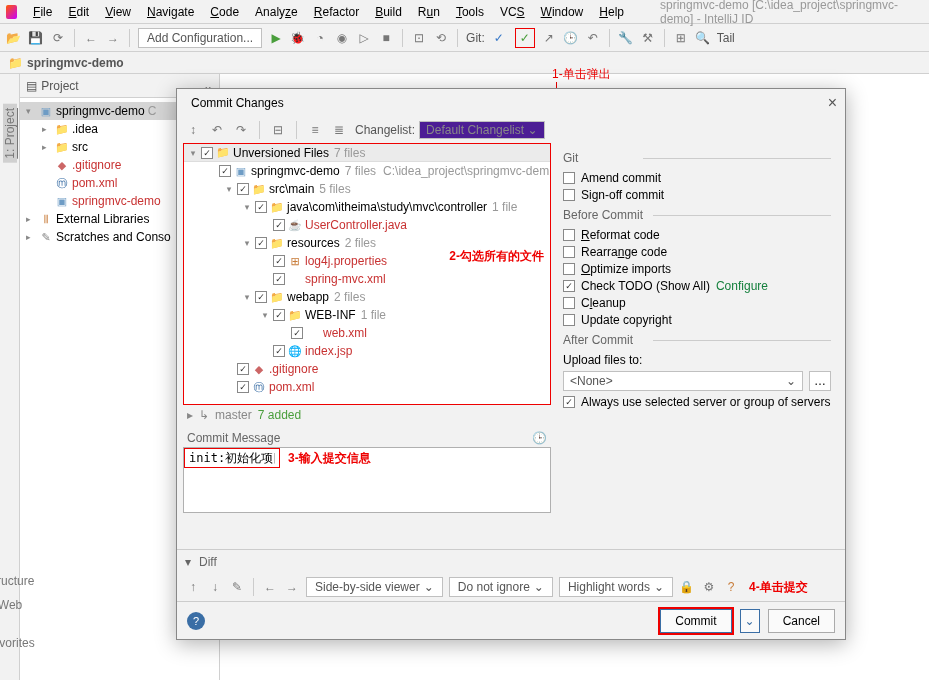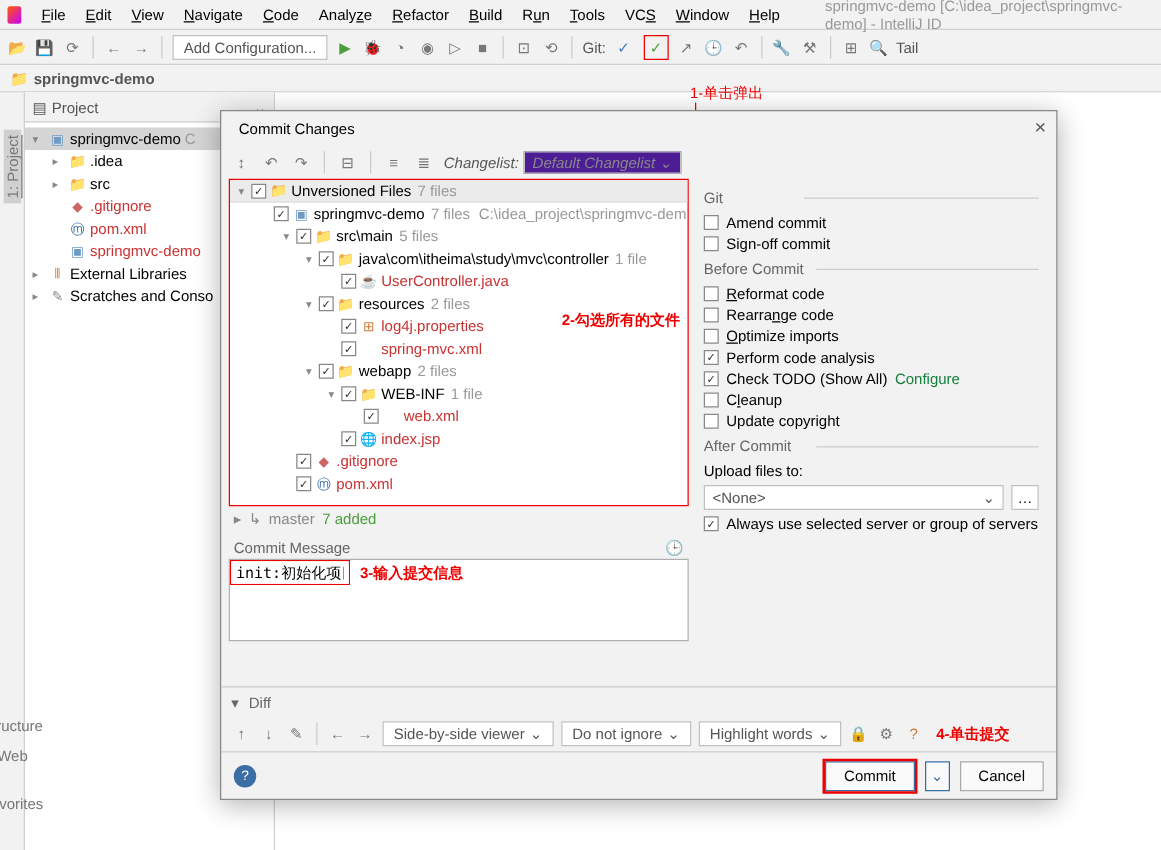--- a/index.html
+++ b/index.html
@@ -29,21 +29,21 @@
 .tree-ico { width: 14px; height: 14px; display: inline-flex; align-items: center; justify-content: center; font-size: 11px; }
 .red-text { color: #c83232; }
 .editor-bg { flex: 1; background: #fff; }
 .left-vert-labels { position: absolute; left: 0; bottom: 30px; width: 20px; display: flex; flex-direction: column; align-items: center; color: #777; }
 
 
 .dialog { position: absolute; left: 176px; top: 88px; width: 670px; height: 552px; background: #f2f2f2; border: 1px solid #888; box-shadow: 0 4px 20px rgba(0,0,0,0.3); display: flex; flex-direction: column; }
 .dlg-title { height: 28px; display: flex; align-items: center; padding: 0 8px; gap: 6px; }
 .dlg-title .close { margin-left: auto; font-size: 16px; color: #555; }
 .dlg-toolbar { height: 26px; display: flex; align-items: center; padding: 0 8px; gap: 8px; color: #777; }
-.dlg-toolbar .kv { display: flex; align-items: center; gap: 4px; color: #555; font-style: italic; }
+.dlg-toolbar .kv { display: flex; align-items: center; gap: 4px; color: #555; }
 .dlg-toolbar .sel { border: 1px solid #c0c0c0; background: #4c1d95; padding: 1px 6px; color: #888; }
 .dlg-body { display: flex; flex: 1; min-height: 0; }
 .dlg-left { width: 380px; display: flex; flex-direction: column; padding: 0 6px 6px 6px; }
 .dlg-right { flex: 1; padding: 4px 14px 6px 6px; color: #000; }
 .file-tree-wrap { position: relative; border: 1px solid #e00; background: #fff; height: 262px; overflow: hidden; }
 .file-tree { color: #000; }
 .ft-row { display: flex; align-items: center; height: 18px; gap: 3px; white-space: nowrap; }
 .ft-row.hdr { background: #ebebeb; border-bottom: 1px solid #ddd; }
 .ft-arrow { width: 10px; font-size: 9px; color: #888; text-align: center; }
 .ft-check { width: 12px; height: 12px; border: 1px solid #888; background: #fff; display: flex; align-items: center; justify-content: center; font-size: 9px; color: #333; }
@@ -378,24 +378,20 @@
           <div class="rg-row">
               <span class="cb"></span>
               <label>Rearra<u>n</u>ge code</label>
             </div>
           <div class="rg-row">
               <span class="cb"></span>
               <label><u>O</u>ptimize imports</label>
             </div>
           <div class="rg-row">
               <span class="cb chk"></span>
-              <label>Perform code analysis</label>
-            </div>
-          <div class="rg-row">
-              <span class="cb chk"></span>
               <label>Check TODO (Show All)</label> 
               <span class="link">Configure</span>
             </div>
           <div class="rg-row">
               <span class="cb"></span>
               <label>C<u>l</u>eanup</label>
             </div>
           <div class="rg-row">
               <span class="cb"></span>
               <label>Update copyright</label>

